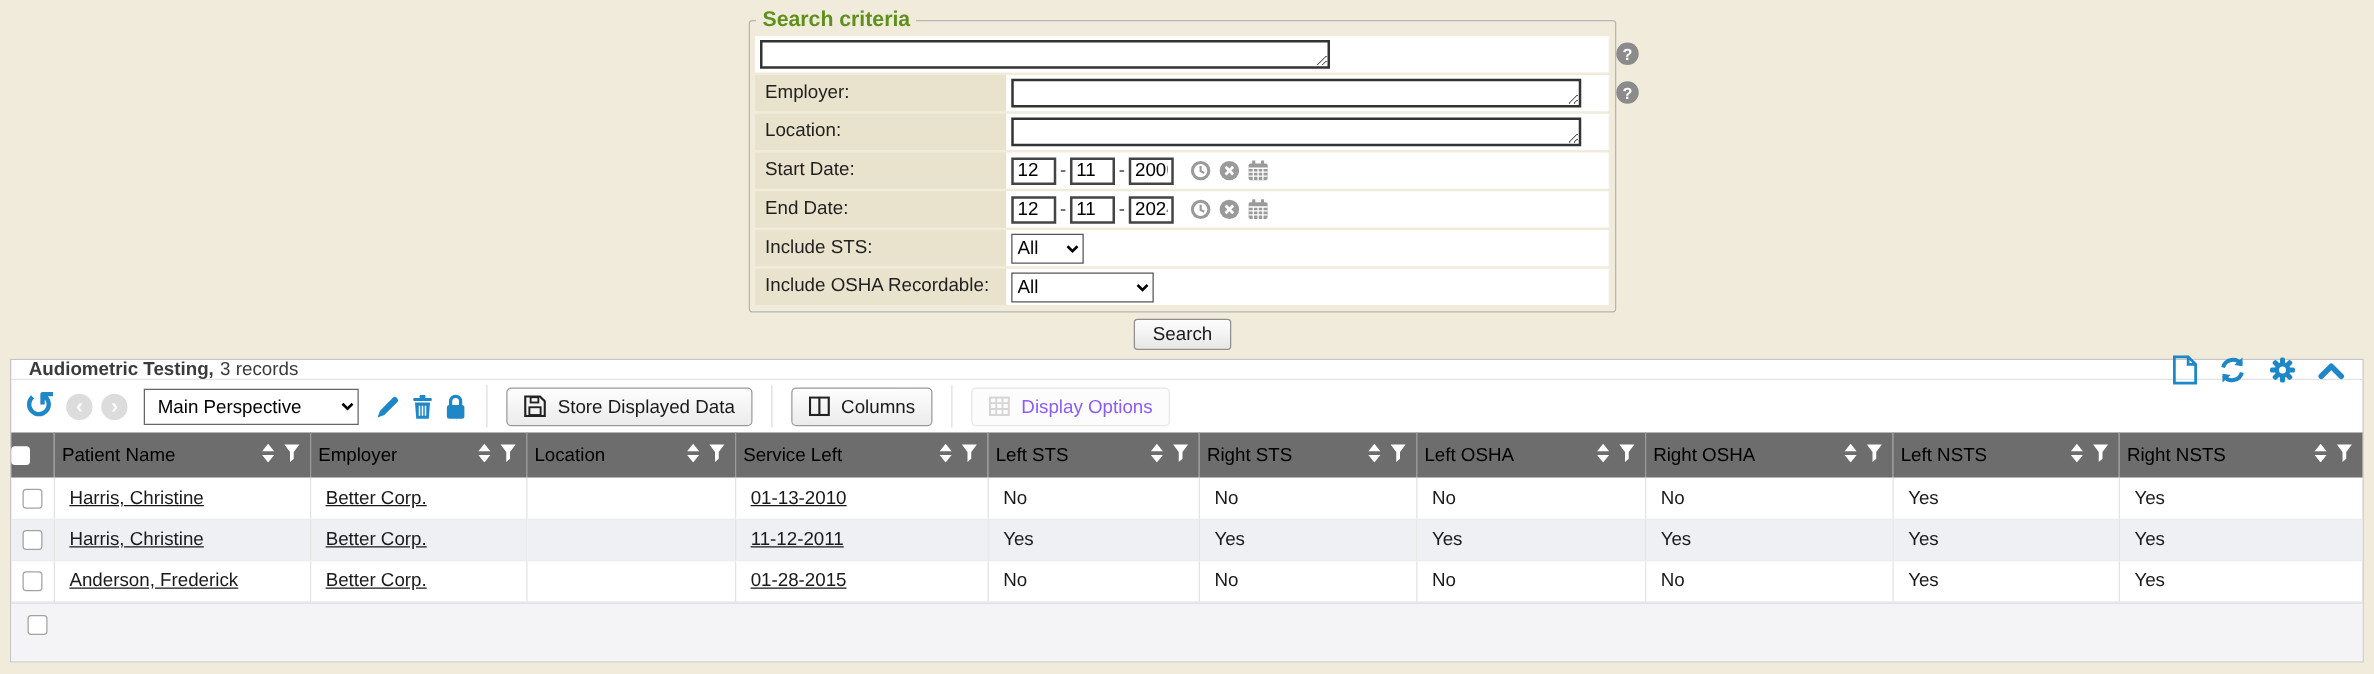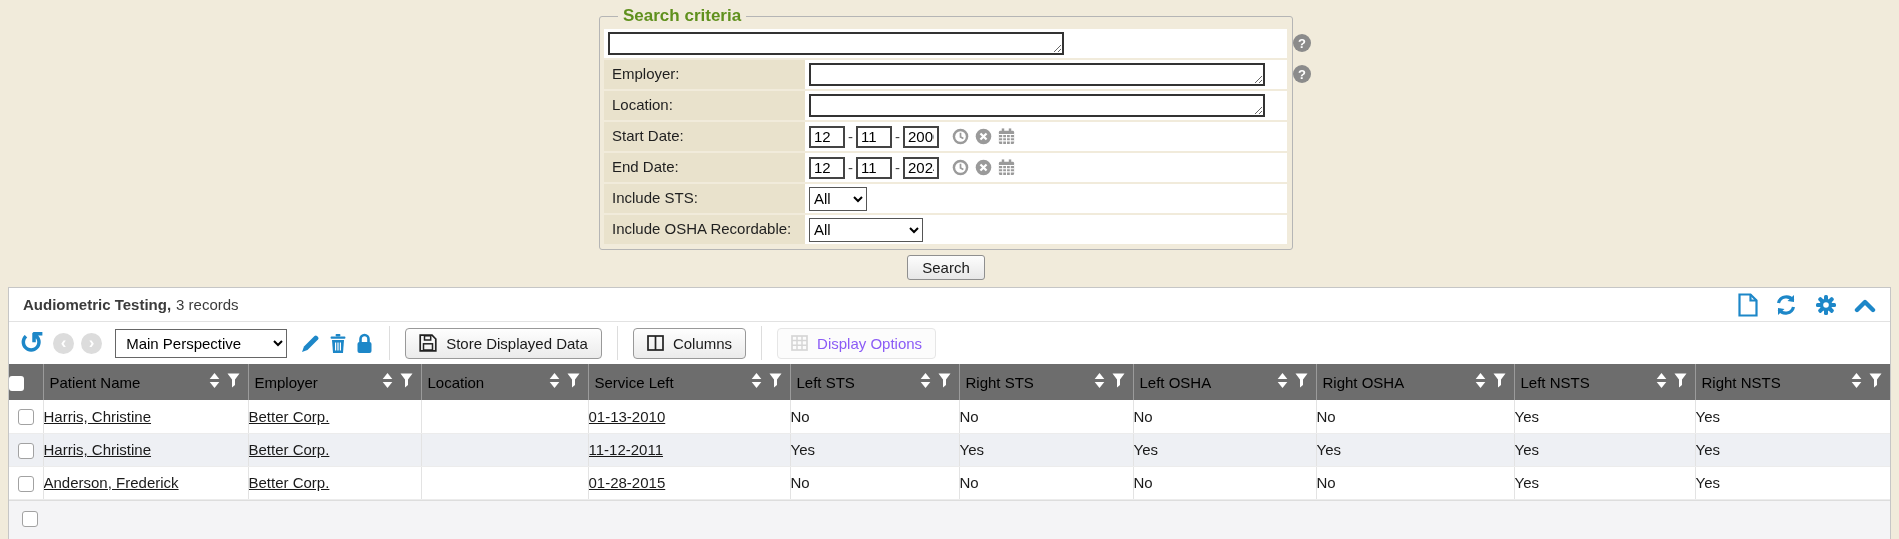--- a/index.html
+++ b/index.html
@@ -11,21 +11,21 @@
     overflow:hidden;
   }
   
   .search-wrap { margin-left:599px; width:694px; padding-top:6px; }
   fieldset.sc {
     border:1px solid #b5b5b5; border-radius:3px;
     padding:3px 5px 5px 4px;
   }
   legend.sc-legend {
     color:#5f901d; font-weight:bold; font-size:17px;
-    padding:0 5px; margin-left:14px;
+    padding:0 5px; margin-left:1px;
   }
   .sc-row { display:flex; margin-bottom:2px; min-height:29px; }
   .sc-label {
     width:201px; flex-shrink:0; background:#e9e2cc;
     padding:5px 2px 0 8px; font-size:15px; color:#1f1f1f;
   }
   .sc-value {
     flex:1; background:#fff; padding:2px 4px;
     display:flex; align-items:center; gap:4px; position:relative;
   }
@@ -59,21 +59,21 @@
     font-family:"Liberation Sans",sans-serif; font-size:15px; color:#1a1a1a;
     padding:3px 14px; border:1px solid #8f8f8f; border-radius:3px;
     background:linear-gradient(#fdfdfd,#e7e7e7); cursor:pointer;
   }
   
   .grid {
     margin:7px 8px 0 8px; background:#fff;
     border:1px solid #c6c6c6;
   }
   .grid-titlebar {
-    display:flex; align-items:center; height:34px;
+    display:flex; align-items:center; height:16px;
     padding:0 14px; border-bottom:1px solid #e2e2e2;
   }
   .g-title { font-weight:bold; color:#3b3b3b; }
   .g-count { color:#3b3b3b; margin-left:5px; }
   .title-icons { margin-left:auto; display:flex; align-items:center; gap:16px; }
   .title-icons .ic { cursor:pointer; display:inline-flex; }
   .grid-toolbar {
     display:flex; align-items:center; height:42px;
     padding:0 10px; gap:7px;
   }
@@ -104,21 +104,21 @@
   table.dg { width:100%; border-collapse:collapse; table-layout:fixed; }
   .dg th {
     background:#6d6d6d; color:#000000; font-weight:normal; font-size:15px;
     height:36px; text-align:left; padding:0 6px;
     border-right:1px solid #9b9b9b; cursor:pointer;
   }
   .dg th .th-inner { display:flex; align-items:center; }
   .dg th .th-label { flex:1; overflow:hidden; white-space:nowrap; }
   .dg th .th-icons { display:flex; align-items:center; gap:7px; padding-right:2px; }
   .dg td {
-    height:33px; padding:0 0; font-size:15px; color:#1a1a1a;
+    height:33px; padding:0 12px; font-size:15px; color:#1a1a1a;
     border-right:1px solid #e3e3e3; border-bottom:1px solid #ececec;
     overflow:hidden; white-space:nowrap;
   }
   .dg tbody tr.alt { background:#eef0f4; }
   .dg a.cell-link { color:#1a1a1a; text-decoration:underline; cursor:pointer; }
   .cb {
     width:16px; height:16px; background:#fff; border:1px solid #a2a2a2;
     border-radius:3px; display:inline-block; cursor:pointer; vertical-align:middle;
   }
   .cb-header { border:none; width:15px; height:15px; }

